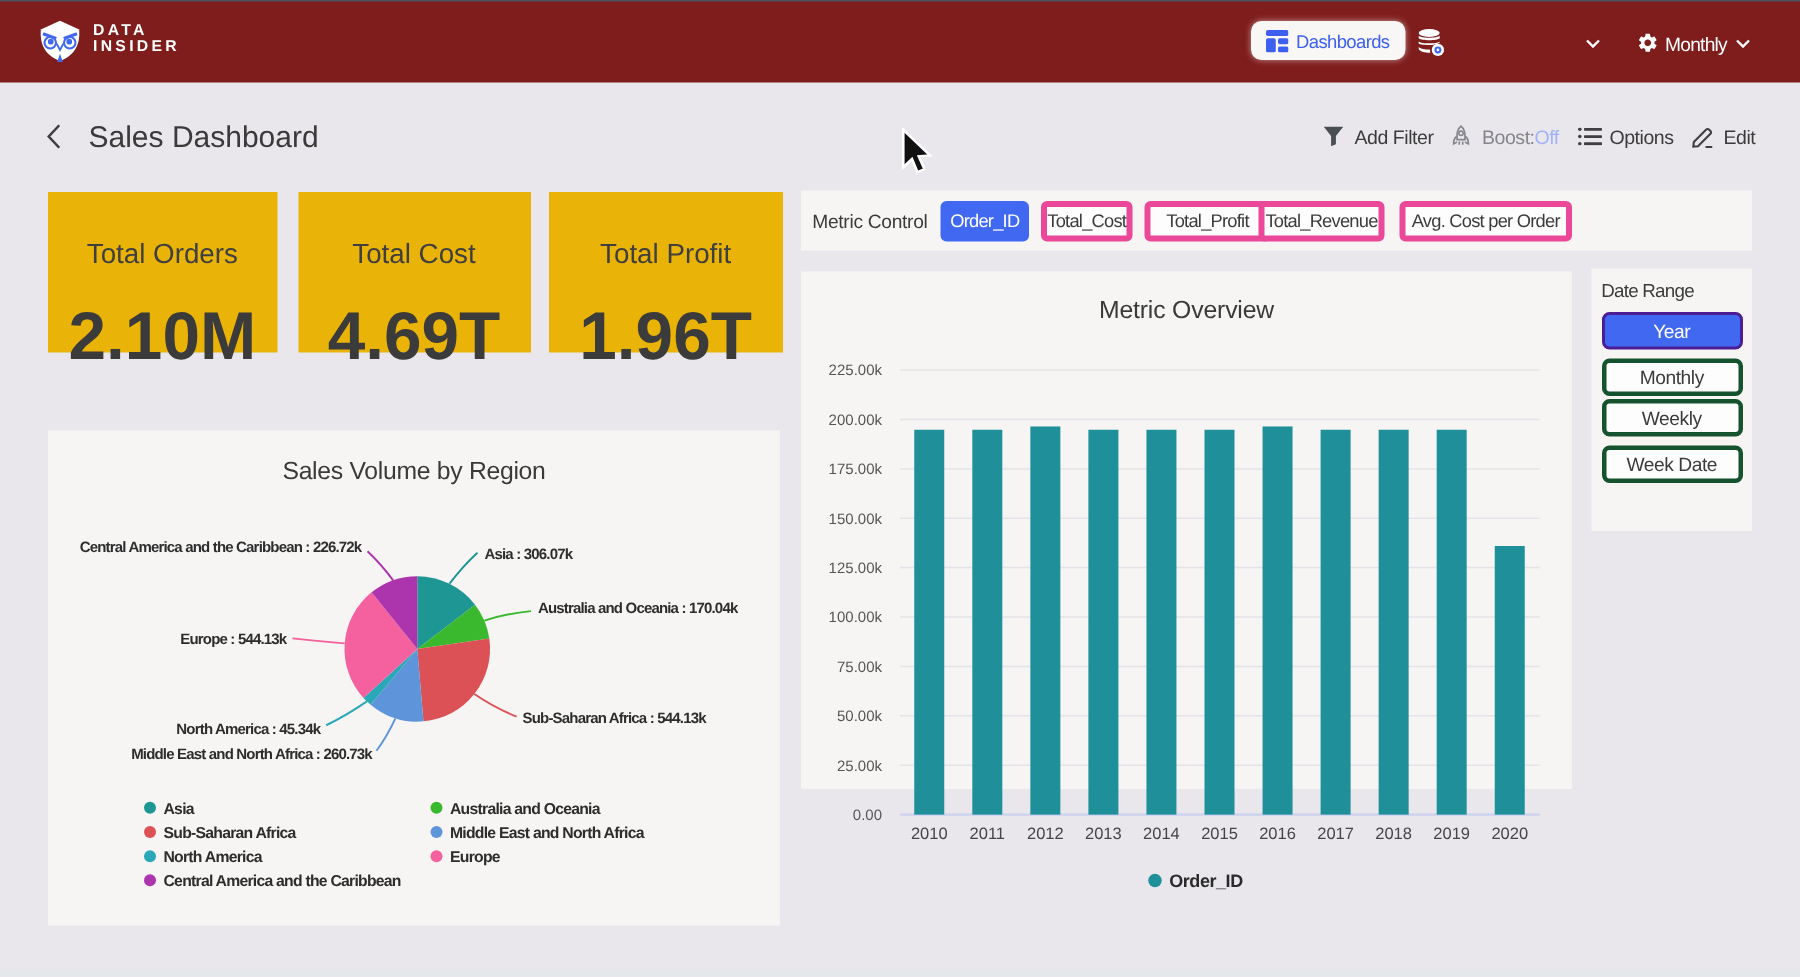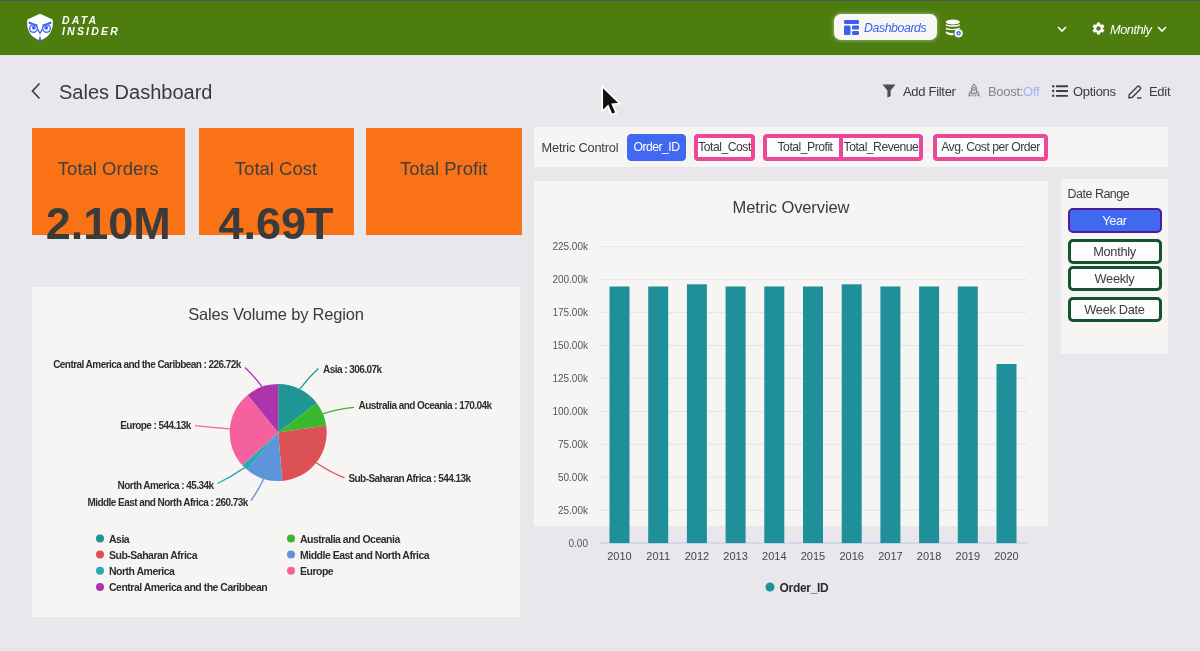--- a/index.html
+++ b/index.html
@@ -1,29 +1,29 @@
 <!DOCTYPE html>
 <html><head>
 <meta charset="utf-8">
 <style>
 * { margin:0; padding:0; box-sizing:border-box; }
 html,body { width:1200px; height:651px; overflow:hidden; }
 body { font-family:"Liberation Sans", sans-serif; background:#e9e7ec; position:relative; }
 .abs { position:absolute; }
 
-#nav { position:absolute; left:0; top:0; width:1200px; height:55px; background:#4d7c0f; border-top:1.5px solid #4b5260;font-style:italic; }
+#nav { position:absolute; left:0; top:0; width:1200px; height:55px; background:#7f1d1d; border-top:1.5px solid #4b5260; }
 #logotext { position:absolute; left:62px; top:13.5px; color:#fff; font-size:10.5px; font-weight:bold; letter-spacing:2.2px; line-height:11.3px; }
 #dashbtn { position:absolute; left:834px; top:13px; width:103px; height:26px; background:#f8f7f6; border-radius:7px; box-shadow:0 0 4px rgba(255,255,255,0.55); }
 #dashbtn span { position:absolute; left:30px; top:7px; font-size:12.3px; letter-spacing:-0.4px; color:#3d5ff0; }
 .navitem { position:absolute; top:2px; height:53px; display:flex; align-items:center; color:#fff; font-size:12.8px; letter-spacing:-0.5px; }
 
 #pagetitle { position:absolute; left:59px; top:81px; font-size:20px; color:#3a3a3a; }
 .hdrtxt { position:absolute; top:84px; font-size:13px; letter-spacing:-0.3px; color:#3b3b3b; }
 
-.kpi { position:absolute; top:127.5px; height:107px; background:#f97316; }
+.kpi { position:absolute; top:127.5px; height:107px; background:#eab308; }
 .kpi .t { position:absolute; width:100%; text-align:center; top:32.6px; font-size:18.5px; line-height:18.5px; color:#3f3f3f; }
 .kpi .v { position:absolute; width:100%; text-align:center; top:73.5px; font-size:45px; font-weight:bold; line-height:45px; color:#3b3b3b; }
 .kpi .t, .kpi .v { left:0; }
 
 #mctrl { position:absolute; left:534px; top:127px; width:634px; height:40px; background:#f6f5f4; }
 #mctrl .lbl { position:absolute; left:7.5px; top:13px; font-size:12.8px; letter-spacing:-0.2px; color:#3b3b3b; }
 .mbtn { position:absolute; top:7px; height:26.5px; white-space:nowrap; border-radius:4px; font-size:12.2px; letter-spacing:-0.5px; color:#3b3b3b; background:#fdfdfd; border:4px solid #ec4899; display:flex; align-items:center; justify-content:center; }
 .mbtn.sel { background:#4168f0; border:1px solid #4168f0; color:#fff; }
 
 #drange { position:absolute; left:1061px; top:179px; width:107px; height:175px; background:#f6f5f4; }
@@ -126,20 +126,21 @@
 <div class="kpi" style="left:32px;width:152.5px;">
   <div class="t">Total Orders</div>
     <div class="v">2.10M</div>
 </div>
 <div class="kpi" style="left:198.5px;width:155px;">
   <div class="t">Total Cost</div>
     <div class="v">4.69T</div>
 </div>
 <div class="kpi" style="left:365.5px;width:156.5px;">
   <div class="t">Total Profit</div>
+    <div class="v">1.96T</div>
 </div>
 
 <div id="mctrl">
   <span class="lbl">Metric Control</span>
   <div class="mbtn sel" style="left:93px;width:59px;">Order_ID</div>
   <div class="mbtn" style="left:160px;width:61px;">Total_Cost</div>
   <div class="mbtn" style="left:229px;width:84px;">Total_Profit</div>
   <div class="mbtn" style="left:305px;width:84px;">Total_Revenue</div>
   <div class="mbtn" style="left:399px;width:115px;">Avg. Cost per Order</div>
 </div>

